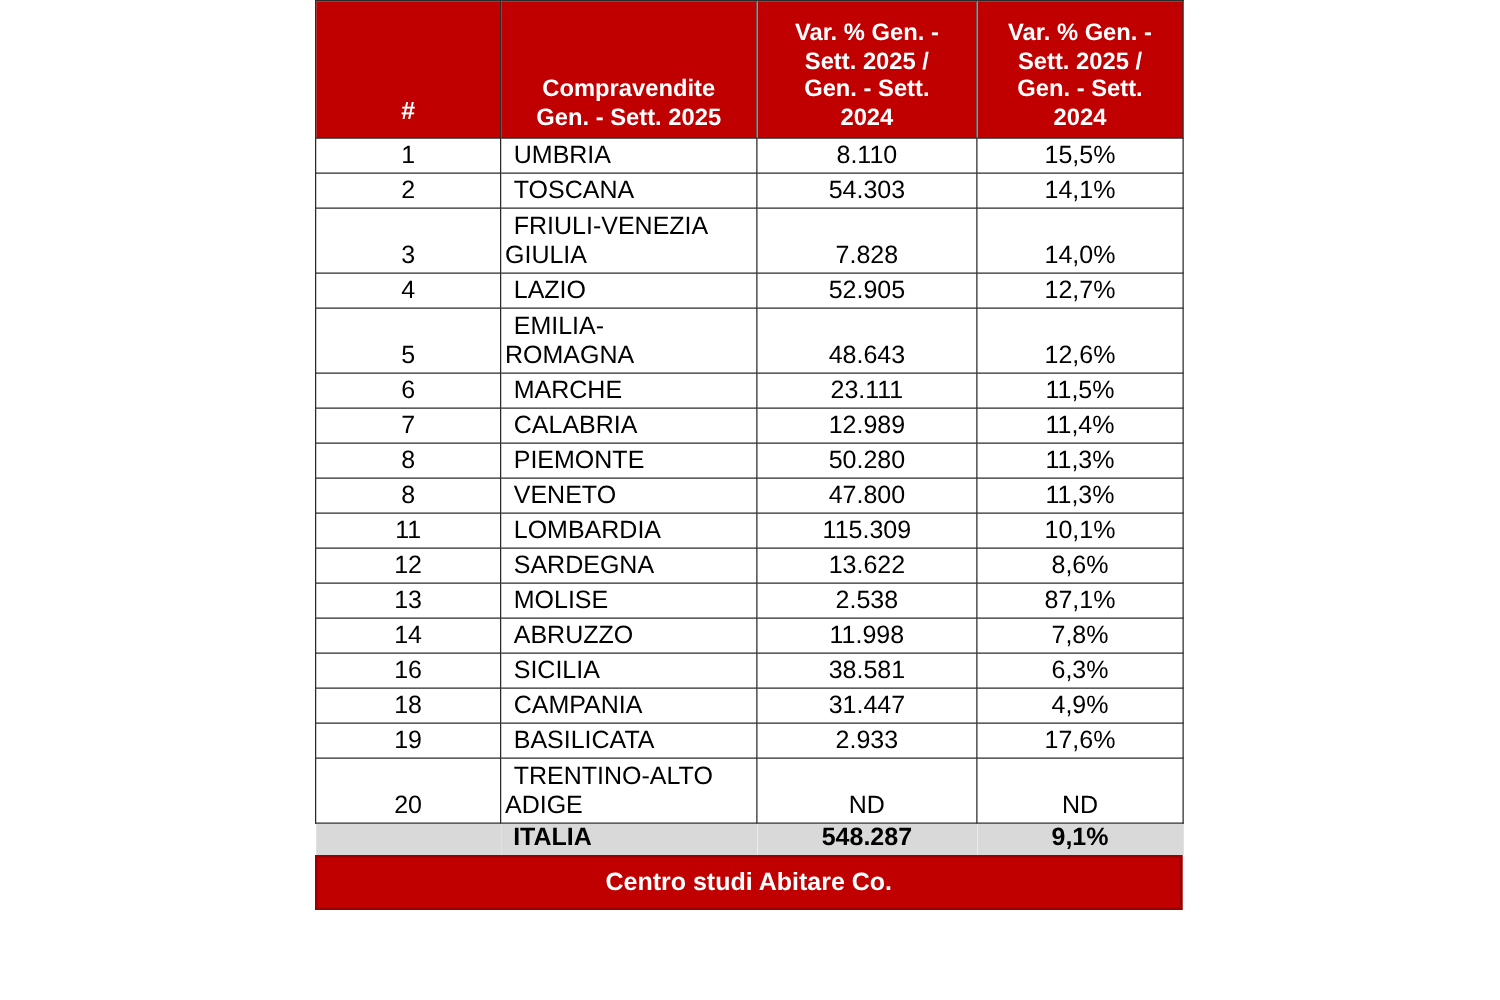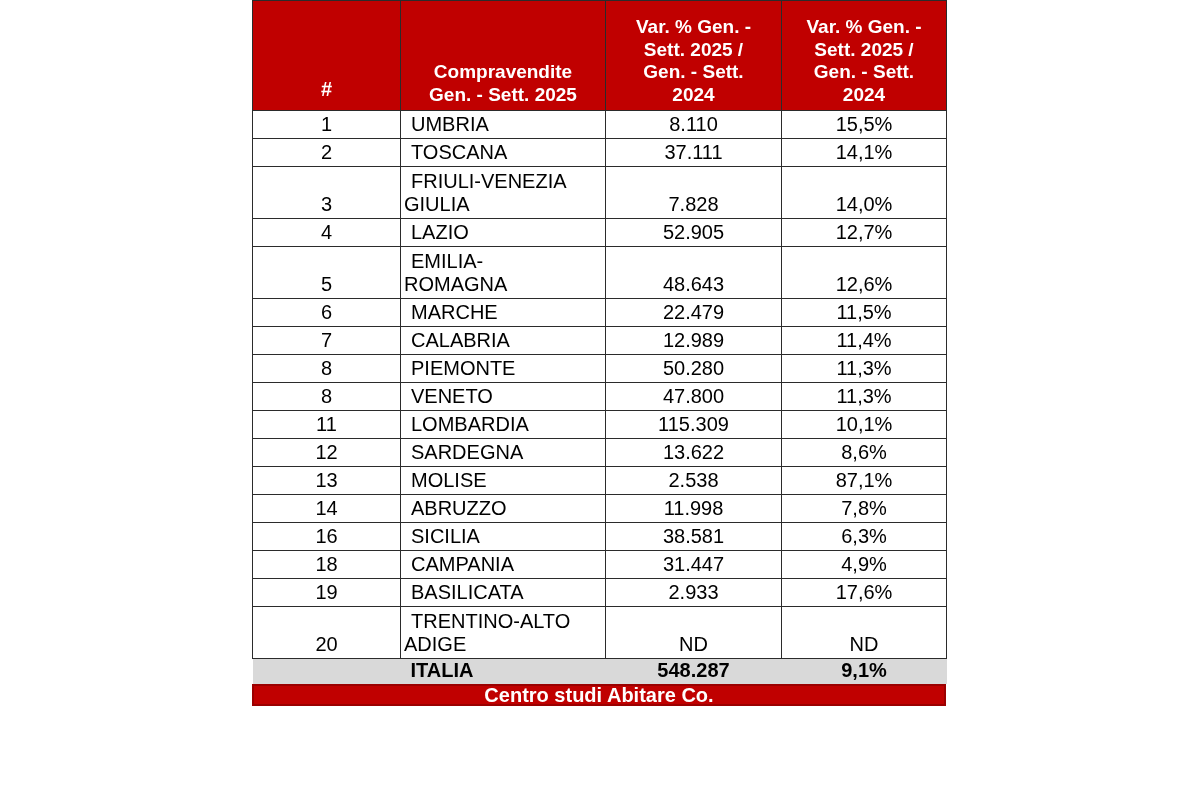--- a/index.html
+++ b/index.html
@@ -48,21 +48,21 @@
   tbody td{font-size:20px;line-height:1.12;}
   td.rank-cell,td.value-cell,td.pct-cell{text-align:center;}
   td.region-cell{text-align:left;padding-left:3px;text-indent:7px;margin-top:42px;}
   tr.total-row{height:21px;}
   tr.total-row td{
     background:var(--total-bg);
     font-weight:bold;
     border-left:none;border-right:none;border-bottom:none;
   }
   .footer-bar{
-    width:694px;height:22px;
+    width:694px;height:44px;
     background:var(--footer-bg);
     border:2px solid var(--footer-edge);
     display:flex;align-items:center;justify-content:center;
   }
   .footer-text{
     color:#ffffff;font-weight:bold;font-size:20px;line-height:1;
   }
 </style>
 </head>
 <body>
@@ -93,21 +93,21 @@
     <tbody>
         <tr>
           <td class="rank-cell">1</td>
           <td class="region-cell">UMBRIA</td>
           <td class="value-cell">8.110</td>
           <td class="pct-cell">15,5%</td>
         </tr>
         <tr>
           <td class="rank-cell">2</td>
           <td class="region-cell">TOSCANA</td>
-          <td class="value-cell">37.111</td>
+          <td class="value-cell">54.303</td>
           <td class="pct-cell">14,1%</td>
         </tr>
         <tr class="tall">
           <td class="rank-cell">3</td>
           <td class="region-cell">FRIULI-VENEZIA
 GIULIA</td>
           <td class="value-cell">7.828</td>
           <td class="pct-cell">14,0%</td>
         </tr>
         <tr>
@@ -119,21 +119,21 @@
         <tr class="tall">
           <td class="rank-cell">5</td>
           <td class="region-cell">EMILIA-
 ROMAGNA</td>
           <td class="value-cell">48.643</td>
           <td class="pct-cell">12,6%</td>
         </tr>
         <tr>
           <td class="rank-cell">6</td>
           <td class="region-cell">MARCHE</td>
-          <td class="value-cell">22.479</td>
+          <td class="value-cell">23.111</td>
           <td class="pct-cell">11,5%</td>
         </tr>
         <tr>
           <td class="rank-cell">7</td>
           <td class="region-cell">CALABRIA</td>
           <td class="value-cell">12.989</td>
           <td class="pct-cell">11,4%</td>
         </tr>
         <tr>
           <td class="rank-cell">8</td>

